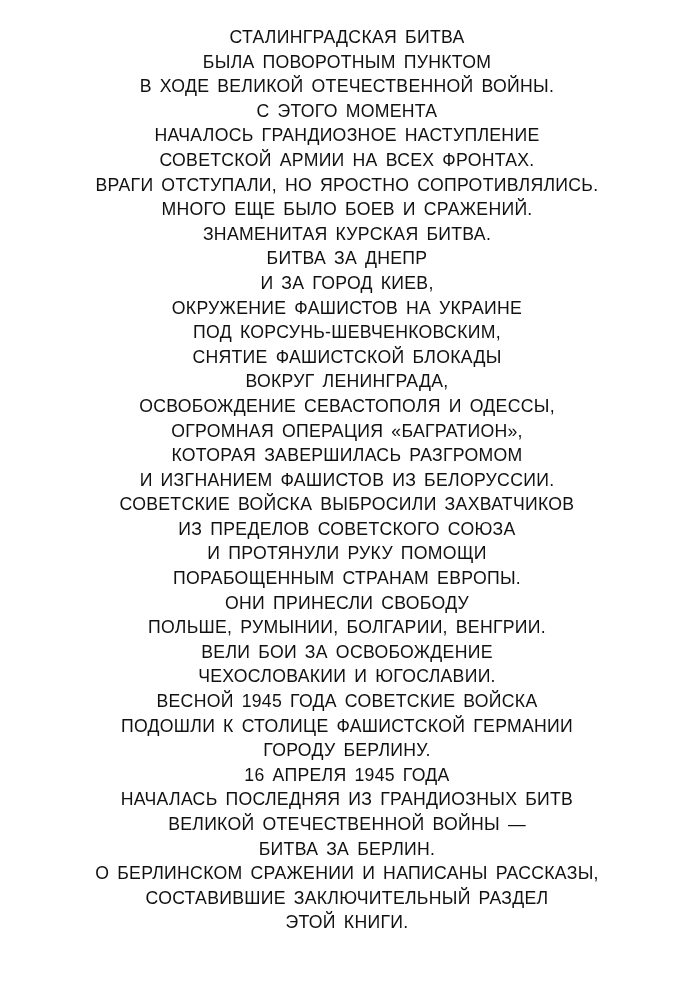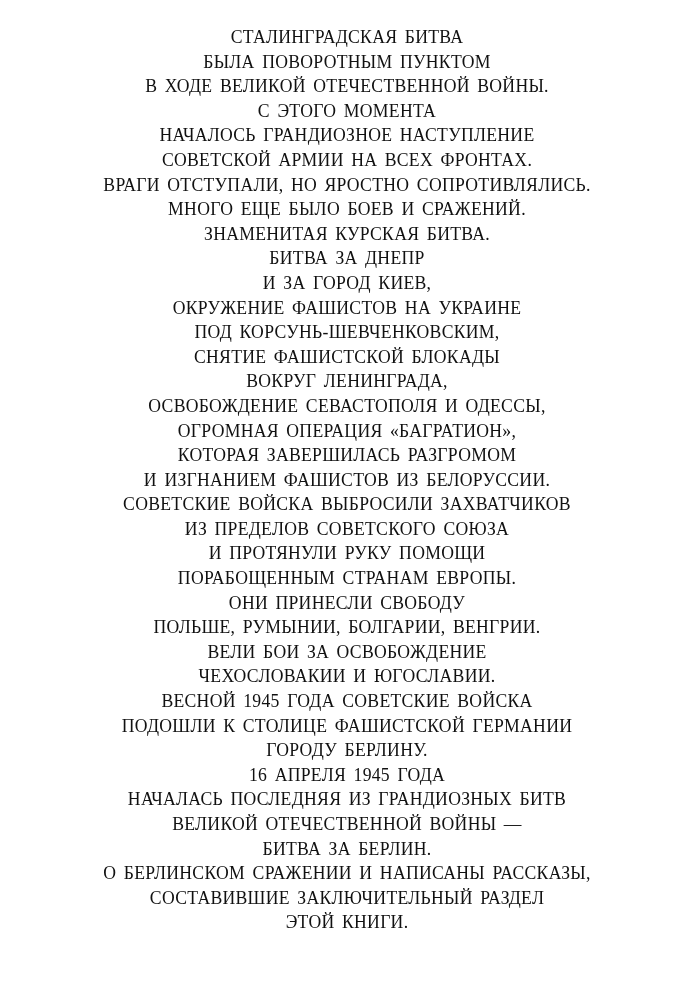--- a/index.html
+++ b/index.html
@@ -13,21 +13,21 @@
     overflow: hidden;
     position: relative;
   }
   .page {
     position: absolute;
     top: 25px;
     left: 0;
     width: 694px;
     text-align: center;
     color: #111111;
-    font-family: Liberation Serif, serif;
+    font-family: Liberation Sans, sans-serif;
     font-size: 19px;
     line-height: 24.6px;
     letter-spacing: 0.3px;
     word-spacing: 3px;
   }
   .line {
     display: block;
     white-space: nowrap;
     transform: scaleX(0.93);
     transform-origin: center;

